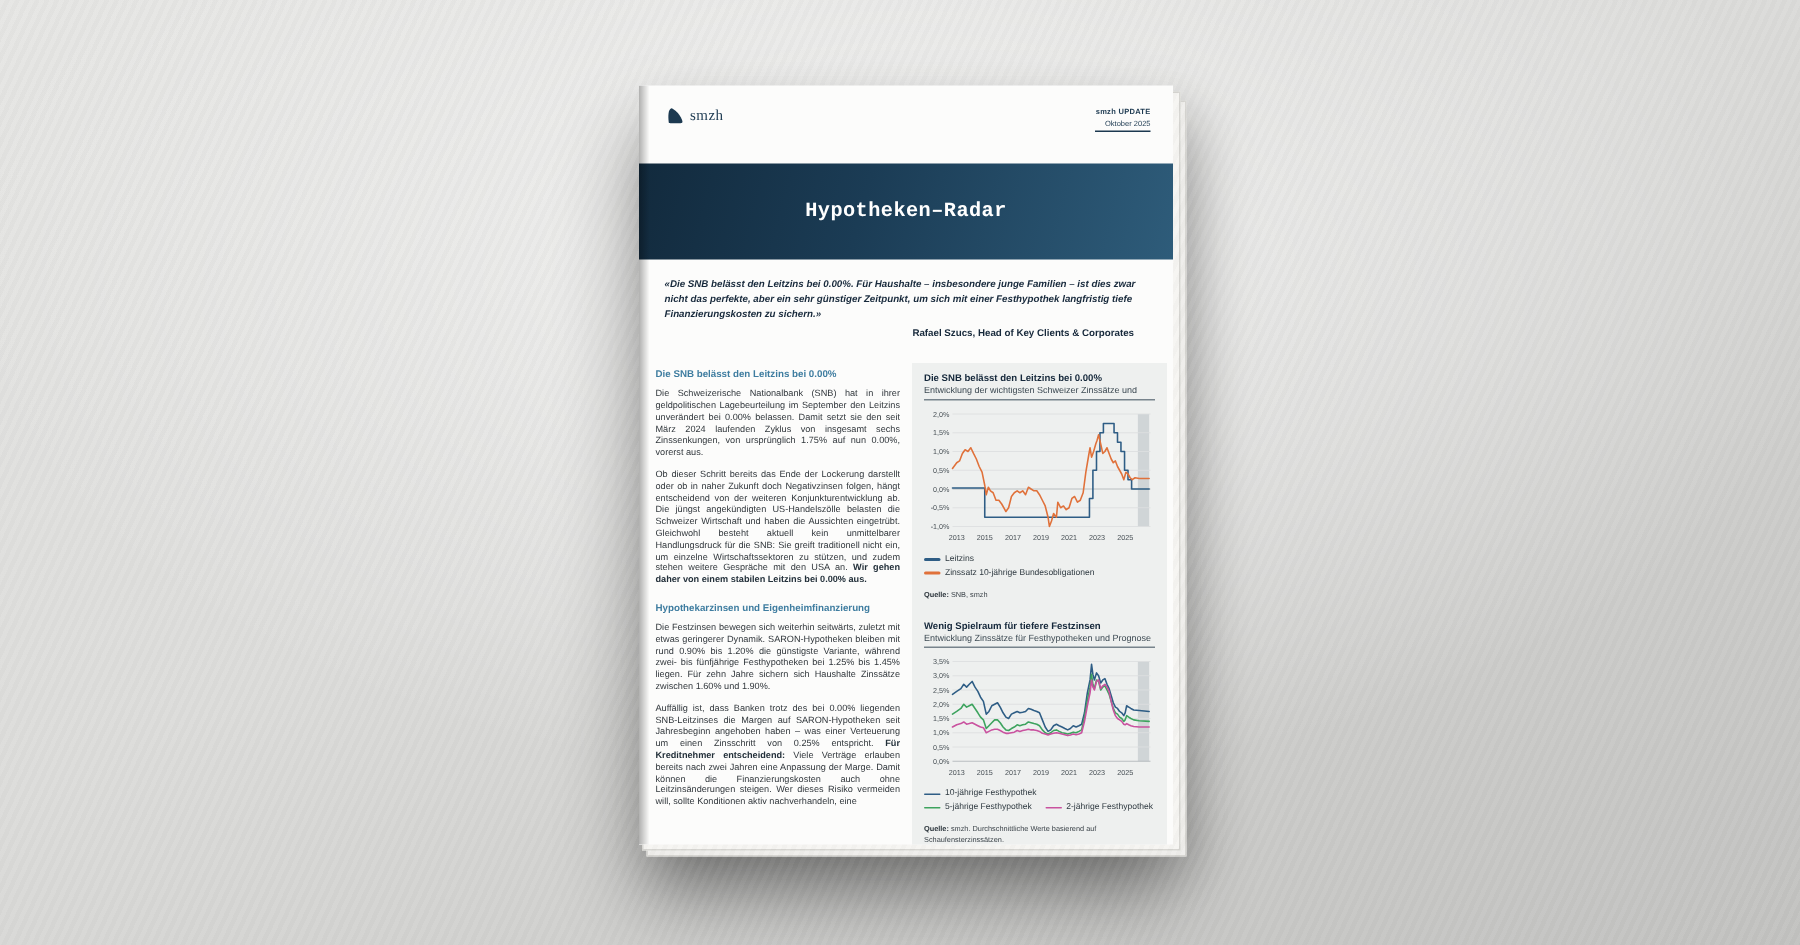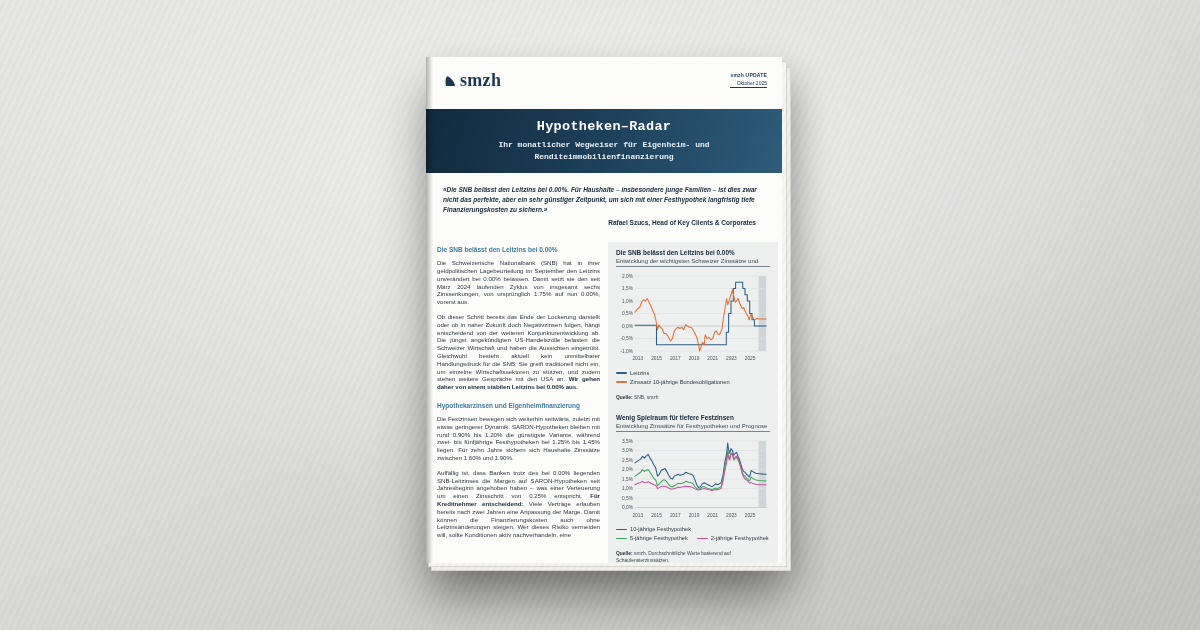--- a/index.html
+++ b/index.html
@@ -21,21 +21,21 @@
   .pb1{top:10px;left:5px;right:-9px;bottom:-8px;}
   .pb2{top:4px;left:2px;right:-5px;bottom:-4px;background:#f6f5f2;}
   .page{position:relative;width:100%;height:100%;background:#fcfcfb;overflow:hidden;z-index:2;}
   .page::before{content:"";position:absolute;left:0;top:0;bottom:0;width:7px;z-index:5;pointer-events:none;
     background:linear-gradient(90deg,rgba(0,0,0,.30),rgba(0,0,0,0));}
 
   
   .page-header{display:flex;justify-content:space-between;align-items:flex-start;padding:13px 15px 0 17px;height:26px;}
   .brand{display:flex;align-items:center;gap:3px;color:var(--brand-navy);}
   .brand svg{display:block;}
-  .wordmark{font-family:"Liberation Serif",serif;font-size:18px;font-weight:700;letter-spacing:.3px;}
+  .wordmark{font-family:"Liberation Serif",serif;font-size:10px;font-weight:400;letter-spacing:.3px;}
   .issue-meta{text-align:right;color:var(--brand-navy);padding-top:2px;}
   .issue-label{font-size:5px;font-weight:700;letter-spacing:.2px;}
   .issue-date{font-size:5px;border-bottom:.8px solid var(--brand-navy);padding-bottom:1.5px;margin-top:1.5px;}
 
   
   .hero{margin-top:13px;height:64px;display:flex;flex-direction:column;align-items:center;justify-content:center;
     background:linear-gradient(105deg,#122a3d 0%,#1b3c55 42%,var(--hero-light) 100%);font-family:Liberation Mono, monospace;}
   .hero-title{color:#fff;font-size:13.5px;font-weight:700;letter-spacing:.3px;}
   .hero-sub{color:#eaf1f6;font-size:8px;font-weight:700;text-align:center;line-height:1.45;width:250px;margin-top:5px;}
 
@@ -86,21 +86,20 @@
         <span class="wordmark">smzh</span>
       </div>
       <div class="issue-meta">
         <div class="issue-label">smzh UPDATE</div>
         <div class="issue-date">Oktober 2025</div>
       </div>
     </div>
 
     <div class="hero">
       <div class="hero-title">Hypotheken–Radar</div>
-      <div class="hero-sub">Ihr monatlicher Wegweiser für Eigenheim- und Renditeimmobilienfinanzierung</div>
     </div>
 
     <div class="quote-block">
       <div class="quote-text">«Die SNB belässt den Leitzins bei 0.00%. Für Haushalte – insbesondere junge Familien – ist dies zwar nicht das perfekte, aber ein sehr günstiger Zeitpunkt, um sich mit einer Festhypothek langfristig tiefe Finanzierungskosten zu sichern.»</div>
       <div class="quote-attribution">Rafael Szucs, Head of Key Clients &amp; Corporates</div>
     </div>
 
     <div class="columns">
 
       <div class="col-left">

